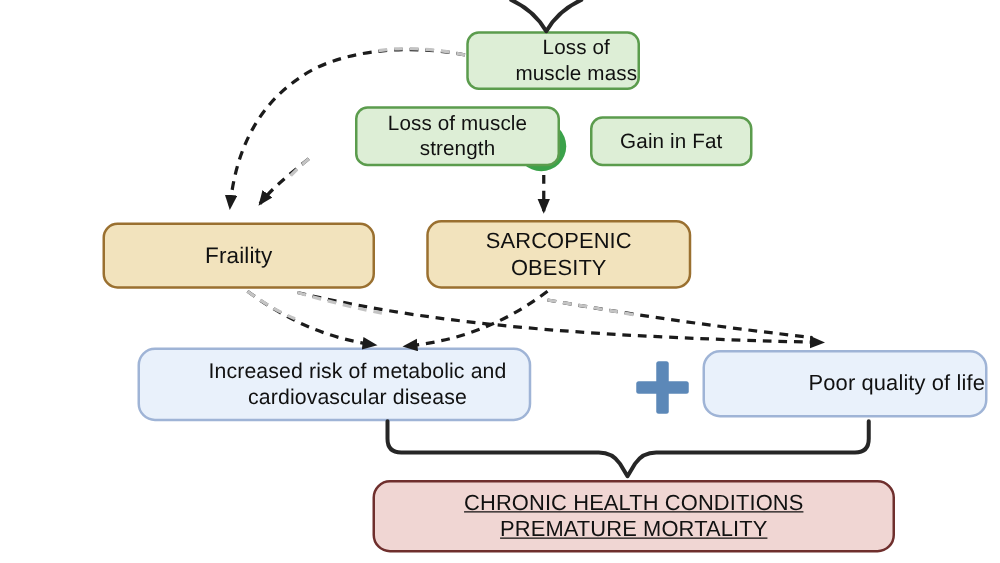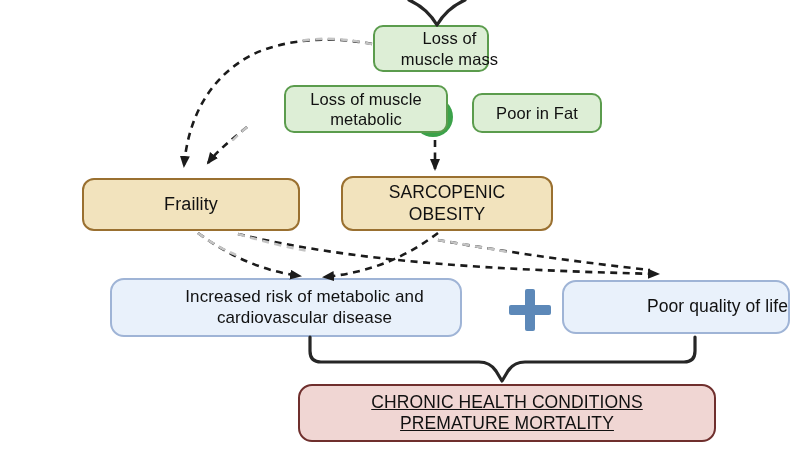--- a/index.html
+++ b/index.html
@@ -65,49 +65,49 @@
 
     <path class="dash" marker-end="url(#ah)" d="M 238,234 C 360,263 500,270 658,274"></path>
     <path class="dashgray" d="M 238,234 C 262,241 286,247 308,251"></path>
 
     <path class="dash" d="M 438,240 C 512,253 586,263 650,270"></path>
     <path class="dashgray" d="M 438,240 C 462,244 486,248 508,252"></path>
 
     <path class="brace" d="M 310,337 L 310,351 Q 310,362 321,362 L 479,362 Q 490,362 496,371 L 502,381 L 508,371 Q 514,362 525,362 L 684,362 Q 695,362 695,351 L 695,337"></path>
   </svg>
 
-  <div class="node green" style="left:373px;top:25px;width:116px;height:47px;padding-left:37px;">
+  <div class="node green" style="left:373px;top:25px;width:139px;height:47px;padding-left:37px;">
     <span>Loss of</span>
     <span>muscle mass</span>
   </div>
 
   <div class="node green" style="left:238px;top:85px;width:164px;height:48px;margin-left:46px;">
     <span>Loss of muscle</span>
-    <span>metabolic</span>
+    <span>strength</span>
   </div>
 
   <div class="gplus">
     <i class="h"></i>
       <i class="v"></i>
   </div>
 
   <div class="node green" style="left:472px;top:93px;width:130px;height:40px;">
-    <span>Poor in Fat</span>
+    <span>Gain in Fat</span>
   </div>
 
   <div class="node tan" style="left:341px;top:176px;width:212px;height:55px;font-size:17.5px;">
     <span>SARCOPENIC</span>
     <span>OBESITY</span>
   </div>
 
   <div class="node tan" style="left:82px;top:178px;width:218px;height:53px;">
     <span>Fraility</span>
   </div>
 
-  <div class="node blue" style="left:110px;top:278px;width:352px;height:59px;padding-left:37px;">
+  <div class="node blue" style="left:110px;top:278px;width:315px;height:59px;padding-left:37px;">
     <span>Increased risk of metabolic and</span>
     <span>cardiovascular disease</span>
   </div>
 
   <div class="bplus">
     <i class="h"></i>
       <i class="v"></i>
   </div>
 
   <div class="node blue" style="left:562px;top:280px;width:228px;height:54px;font-size:17.5px;align-items:flex-end;">

